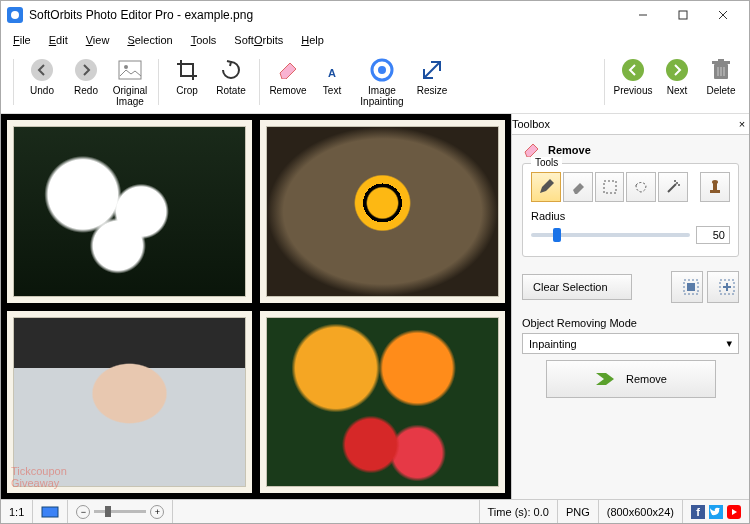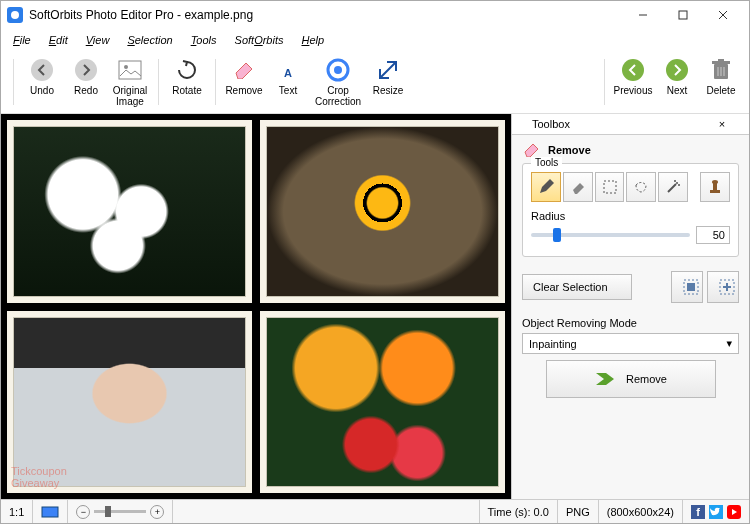--- a/index.html
+++ b/index.html
@@ -2,39 +2,39 @@
 <html><head>
 <meta charset="utf-8">
 <style>
 * { margin: 0; padding: 0; box-sizing: border-box; font-family: "Segoe UI", Tahoma, sans-serif; font-size: 11px; }
 body { width: 750px; height: 524px; background: #fff; display: flex; flex-direction: column; border: 1px solid #aaa; }
 .titlebar { height: 28px; background: #fff; display: flex; align-items: center; padding: 0 6px; }
 .titlebar .app-icon { width: 16px; height: 16px; margin-right: 6px; }
 .titlebar .title { flex: 1; font-size: 12px; }
 .titlebar .winbtn { width: 40px; height: 28px; display: flex; align-items: center; justify-content: center; cursor: default; }
 .menubar { display: flex; padding: 2px 4px; gap: 2px; }
-.menubar .menu { padding: 3px 8px; cursor: default; font-style: italic; }
+.menubar .menu { padding: 3px 8px; cursor: default; }
 .menubar .menu span.ul { text-decoration: underline; }
 .toolbar { display: flex; align-items: flex-start; padding: 4px 6px; border-bottom: 1px solid #ddd; }
 .tgroup { display: flex; align-items: flex-start; }
 .tsep { width: 1px; background: #ddd; margin: 4px 6px; align-self: stretch; }
 .tbtn { display: flex; flex-direction: column; align-items: center; width: 44px; padding: 2px; cursor: default; text-align: center; }
 .tbtn .ico { width: 26px; height: 26px; display: flex; align-items: center; justify-content: center; margin-bottom: 2px; }
 .tbtn .lbl { font-size: 10px; line-height: 1.1; }
 .spacer { flex: 1; }
 .content { flex: 1; display: flex; min-height: 0; }
 .canvas { flex: 1; background: #000; padding: 6px; display: grid; grid-template-columns: 1fr 1fr; grid-template-rows: 1fr 1fr; gap: 8px; position: relative; }
 .photo { background: #eee; border: 6px solid #f7f3e8; box-shadow: 0 0 0 1px #c8c4b4 inset; position: relative; overflow: hidden; }
 .photo.flowers { background: radial-gradient(circle at 30% 40%, #fff 0 18%, transparent 20%), radial-gradient(circle at 55% 50%, #fff 0 16%, transparent 18%), radial-gradient(circle at 45% 70%, #fff 0 14%, transparent 16%), linear-gradient(#1a2a1a, #0a150a); }
 .photo.owl { background: radial-gradient(circle at 50% 45%, #fdb813 0 10%, #000 11% 13%, #fdb813 13% 18%, transparent 19%), radial-gradient(ellipse at 50% 50%, #6b5a42 0 60%, #2a2218 70%); }
 .photo.woman { background: radial-gradient(ellipse at 50% 45%, #e8c8b0 0 22%, transparent 23%), linear-gradient(#2a2a2a 0 30%, #cfd4d8 30%); }
 .photo.fruit { background: radial-gradient(circle at 30% 30%, #f5a623 0 20%, transparent 22%), radial-gradient(circle at 65% 30%, #ff8c1a 0 18%, transparent 20%), radial-gradient(circle at 45% 75%, #d62828 0 14%, transparent 16%), radial-gradient(circle at 65% 80%, #e63946 0 12%, transparent 14%), #1a3a1a; }
 .watermark { position: absolute; left: 10px; bottom: 10px; color: rgba(231, 76, 60, .45); font-size: 16px; line-height: 1.1; pointer-events: none; }
 .sidepanel { width: 238px; border-left: 1px solid #ccc; display: flex; flex-direction: column; background: #f7f7f7; }
-.sidehead { display: flex; align-items: center; padding: 4px 20px; border-bottom: 1px solid #ccc; background: #fff; }
+.sidehead { display: flex; align-items: center; padding: 4px 0; border-bottom: 1px solid #ccc; background: #fff; }
 .sidehead .title { flex: 1; font-size: 11px; }
 .sidehead .close { width: 14px; text-align: center; cursor: default; }
 .sidebody { padding: 8px 10px; flex: 1; overflow: auto; }
 .secttitle { display: flex; align-items: center; gap: 6px; margin-bottom: 6px; font-weight: bold; font-size: 12px; }
 .group { border: 1px solid #ccc; border-radius: 3px; padding: 8px; margin-bottom: 10px; position: relative; background: #fff; }
 .group .glabel { position: absolute; top: -7px; left: 8px; background: #fff; padding: 0 4px; font-size: 10px; }
 .toolgrid { display: flex; gap: 2px; margin-bottom: 8px; }
 .toolbtn { width: 30px; height: 30px; border: 1px solid #bbb; background: linear-gradient(#fdfdfd,#eee); display: flex; align-items: center; justify-content: center; cursor: default; }
 .toolbtn.sel { background: linear-gradient(#fff2c8,#ffe08a); border-color: #d9a441; }
 .toolbtn.alone { margin-left: 10px; }
@@ -126,20 +126,28 @@
           </svg>
         </span>
       <span class="lbl">Original Image</span>
     </div>
   </div>
   <div class="tsep"></div>
   <div class="tgroup">
     <div class="tbtn">
       <span class="ico">
           <svg width="22" height="22">
+            <path d="M5 1v16h16M1 5h16v16" fill="none" stroke="#333" stroke-width="2"></path>
+          </svg>
+        </span>
+      <span class="lbl">Crop</span>
+    </div>
+    <div class="tbtn">
+      <span class="ico">
+          <svg width="22" height="22">
             <path d="M11 3a8 8 0 1 1-8 8" fill="none" stroke="#333" stroke-width="2"></path>
             <path d="M7 2l4 1-1 4" fill="none" stroke="#333" stroke-width="2"></path>
           </svg>
         </span>
       <span class="lbl">Rotate</span>
     </div>
   </div>
   <div class="tsep"></div>
   <div class="tgroup">
     <div class="tbtn">
@@ -158,21 +166,21 @@
         </span>
       <span class="lbl">Text</span>
     </div>
     <div class="tbtn" style="width:56px">
       <span class="ico">
           <svg width="24" height="24">
             <circle cx="12" cy="12" r="10" fill="none" stroke="#3b82f6" stroke-width="3"></circle>
             <circle cx="12" cy="12" r="4" fill="#3b82f6"></circle>
           </svg>
         </span>
-      <span class="lbl">Crop Correction</span>
+      <span class="lbl">Image Inpainting</span>
     </div>
     <div class="tbtn">
       <span class="ico">
           <svg width="22" height="22">
             <path d="M3 19L19 3M3 10v9h9M19 12V3h-9" fill="none" stroke="#1a4fa0" stroke-width="2"></path>
           </svg>
         </span>
       <span class="lbl">Resize</span>
     </div>
   </div>

